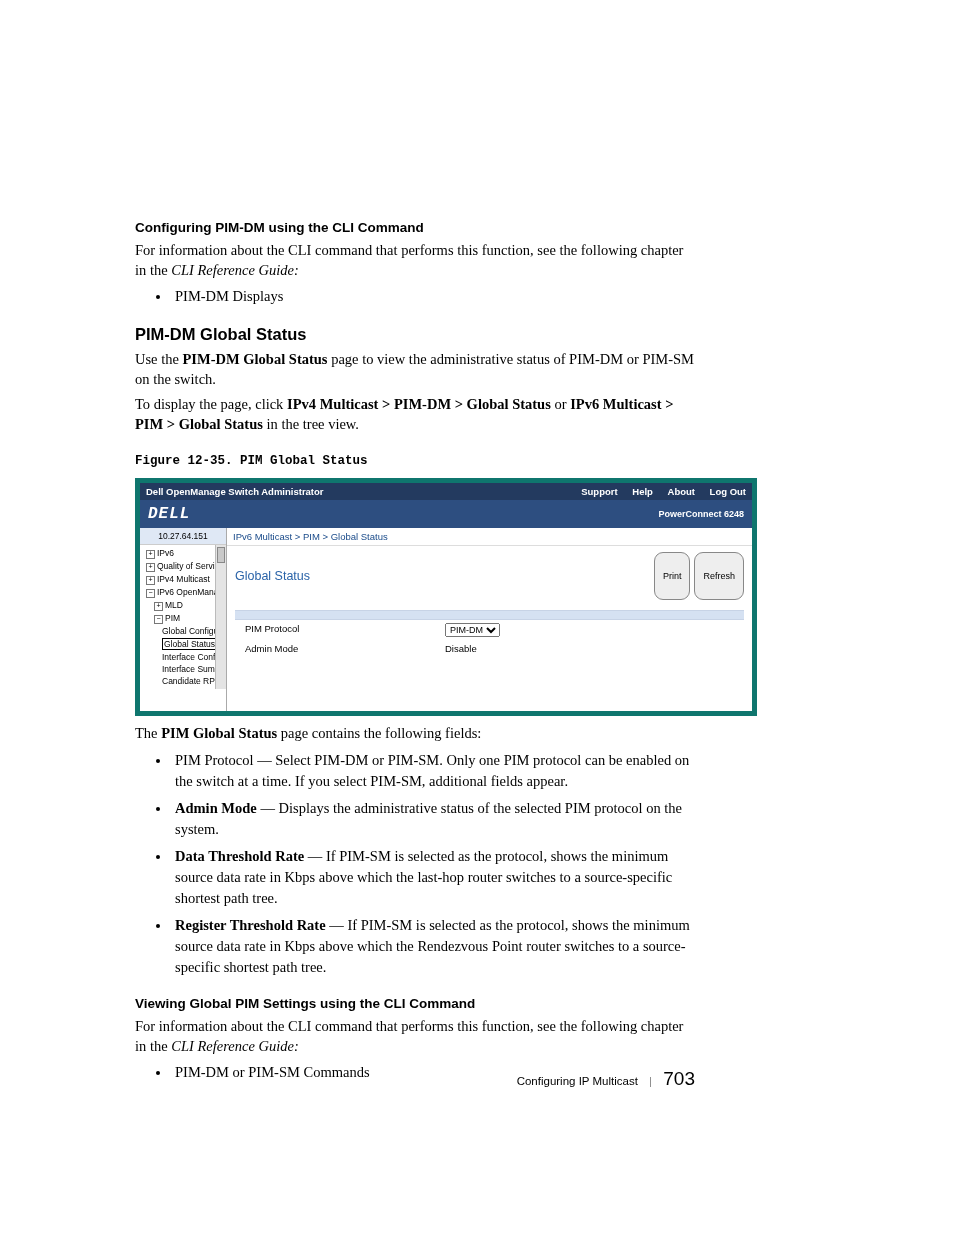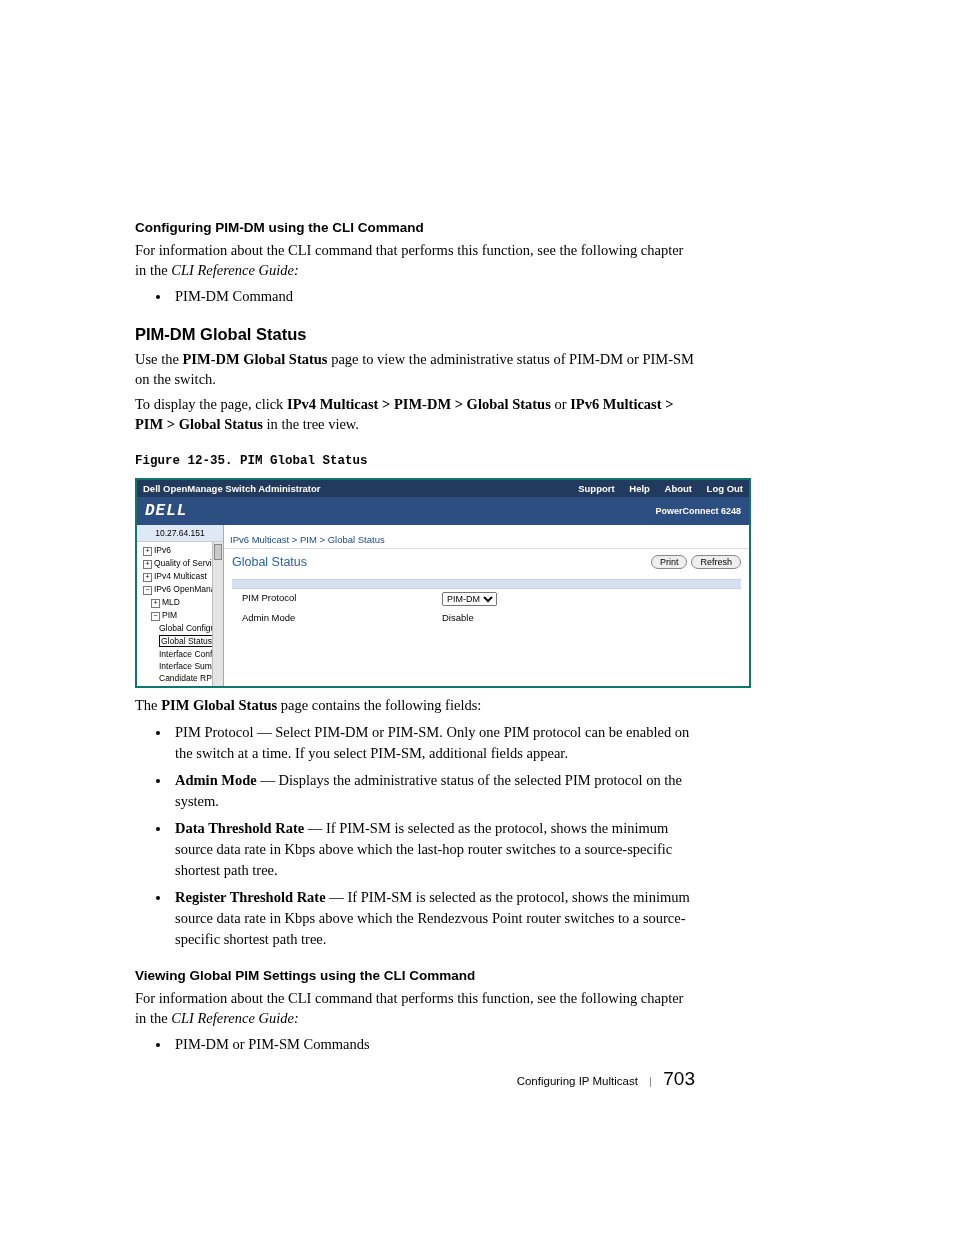--- a/index.html
+++ b/index.html
@@ -48,21 +48,21 @@
   .fig-caption {
     font-family: Liberation Mono, monospace;
     font-weight: bold;
     font-size: 12.5px;
     margin: 20px 0 10px 0;
   }
 
   
   .figure {
     width: 612px;
-    border: 2px solid #0f766e;
+    border: 5px solid #0f766e;
     font-family: Arial, Helvetica, sans-serif;
     font-size: 10px;
     color: #000;
     margin-bottom: 8px;
   }
   .fig-top {
     background: #233a5f;
     color: #fff;
     display: flex;
     justify-content: space-between;
@@ -81,21 +81,21 @@
     padding: 5px 8px;
   }
   .dell-logo {
     font-family: Liberation Mono, monospace;
     font-weight: 900;
     font-size: 16px;
     letter-spacing: 1px;
     font-style: italic;
   }
   .fig-brand .model { font-size: 9px; font-weight: bold; }
-  .fig-body { display: flex; background: #fff; align-items: center; }
+  .fig-body { display: flex; background: #fff; }
   .fig-nav {
     width: 86px;
     border-right: 1px solid #aaa;
     background: #fff;
     font-size: 8.5px;
   }
   .fig-nav .iphead {
     background: #dfe8f5;
     text-align: center;
     padding: 3px 0;
@@ -145,21 +145,21 @@
   }
   .fig-main .titlebar .title {
     color: #2a63a8;
     font-size: 12.5px;
   }
   .fig-main .titlebar .btns { display: flex; gap: 4px; }
   .obtn {
     border: 1px solid #888;
     border-radius: 9px;
     background: #eee;
-    padding: 1px 8px;
+    padding: 18px 8px;
     font-size: 9px;
   }
   .fig-main .panel {
     margin: 0 8px 8px 8px;
     border-top: 1px solid #c7d3e6;
   }
   .panelhead {
     background: #d5e1f2;
     border-bottom: 1px solid #c7d3e6;
     height: 8px;
@@ -190,21 +190,21 @@
 <body>
 
 <div class="page">
 
   <div class="section-head-sm">Configuring PIM-DM using the CLI Command</div>
   <p class="para">
     <span>For information about the CLI command that performs this function, see the following chapter in the </span>
     <span class="italic">CLI Reference Guide:</span>
   </p>
   <ul class="bullets">
-    <li>PIM-DM Command</li>
+    <li>PIM-DM Displays</li>
   </ul>
 
   <div class="section-head-lg">PIM-DM Global Status</div>
   <p class="para">
     <span>Use the </span><span class="bold">PIM-DM Global Status</span><span> page to view the administrative status of PIM-DM or PIM-SM on the switch.</span>
   </p>
   <p class="para">
     <span>To display the page, click </span><span class="bold">IPv4 Multicast &gt; PIM-DM &gt; Global Status</span><span> or </span><span class="bold">IPv6 Multicast &gt; PIM &gt; Global Status</span><span> in the tree view.</span>
   </p>
 

